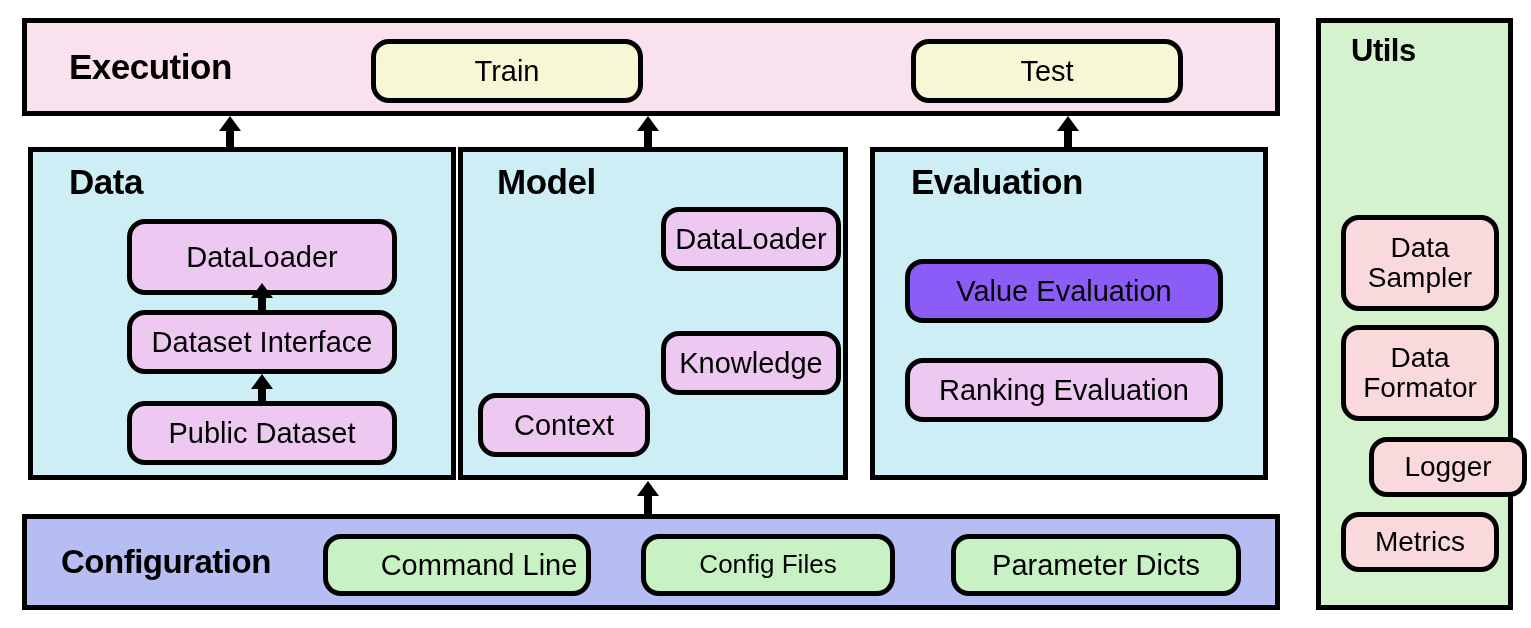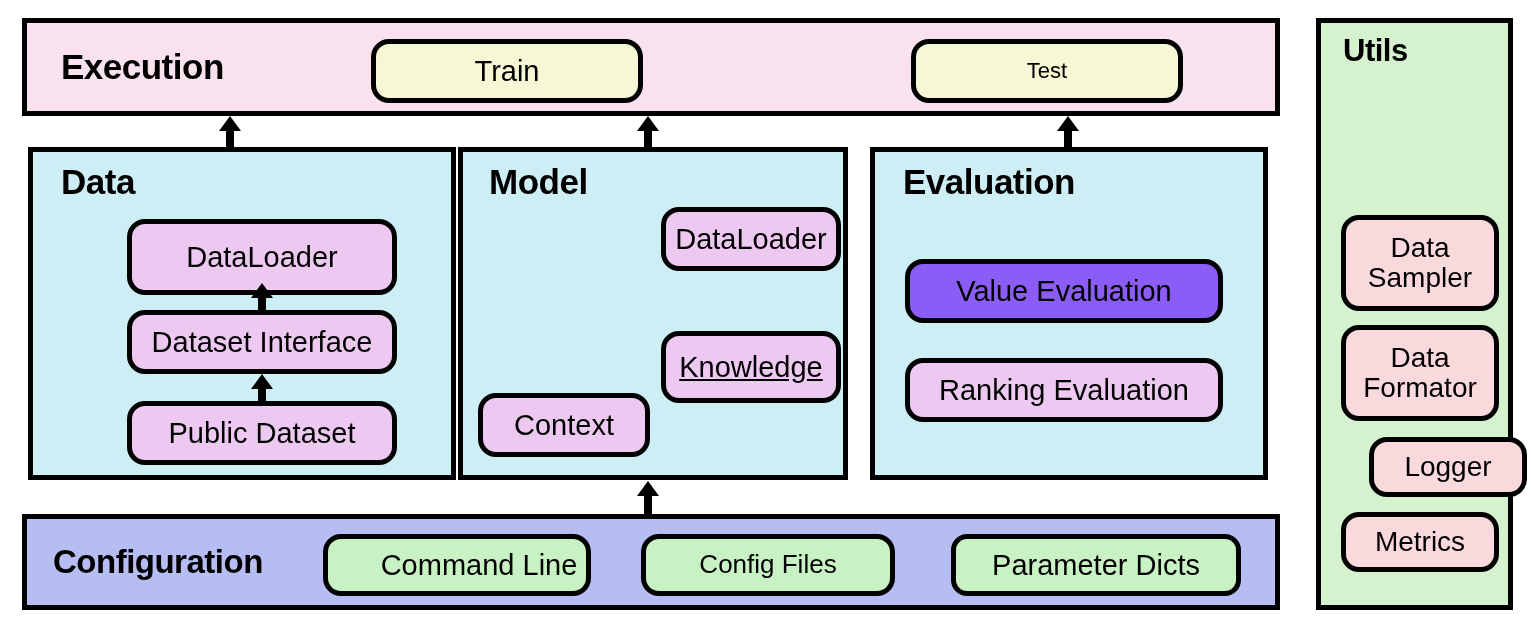--- a/index.html
+++ b/index.html
@@ -25,20 +25,21 @@
     box-sizing: border-box;
     border: 5px solid #000000;
     background: #cdeef5;
   }
   .panel-title {
     position: absolute;
     font-weight: bold;
     color: #000000;
     white-space: nowrap;
     letter-spacing: -0.5px;
+    margin-left: 8px;
   }
 
   
   .node {
     position: absolute;
     box-sizing: border-box;
     border: 5px solid #000000;
     border-radius: 18px;
     display: flex;
     align-items: center;
@@ -77,21 +78,21 @@
 
 <div id="canvas">
 
   <div class="panel" style="left:22px; top:18px; width:1258px; height:98px; background:#f9e2ee;">
     <div class="panel-title" style="left:34px; top:50%; transform:translateY(-50%); font-size:35px;">Execution</div>
 
     <div class="node" style="left:344px; top:16px; width:272px; height:64px; background:#f6f7d4; font-size:29px;">
       <span>Train</span>
     </div>
 
-    <div class="node" style="left:884px; top:16px; width:272px; height:64px; background:#f6f7d4; font-size:22px;">
+    <div class="node" style="left:884px; top:16px; width:272px; height:64px; background:#f6f7d4; font-size:29px;">
       <span>Test</span>
     </div>
   </div>
 
   <div class="arrow" style="left:219px; top:116px; width:22px; height:31px;">
     <div class="shaft" style="width:8px; height:24px;"></div>
     <div class="head"></div>
   </div>
   <div class="arrow" style="left:637px; top:116px; width:22px; height:31px;">
     <div class="shaft" style="width:8px; height:24px;"></div>
@@ -129,21 +130,21 @@
   </div>
 
   <div class="panel" style="left:458px; top:147px; width:390px; height:333px;">
     <div class="panel-title" style="left:26px; top:10px; font-size:35px;">Model</div>
 
     <div class="node" style="left:198px; top:55px; width:180px; height:64px; background:#edc9f2; font-size:29px;">
       <span>DataLoader</span>
     </div>
 
 
-    <div class="node" style="left:198px; top:179px; width:180px; height:72px; background:#edc9f2; font-size:29px;text-decoration:underline;">
+    <div class="node" style="left:198px; top:179px; width:180px; height:64px; background:#edc9f2; font-size:29px;">
       <span>Knowledge</span>
     </div>
 
     <div class="node" style="left:15px; top:241px; width:172px; height:64px; background:#edc9f2; font-size:29px;">
       <span>Context</span>
     </div>
   </div>
 
   <div class="panel" style="left:870px; top:147px; width:398px; height:333px;">
     <div class="panel-title" style="left:28px; top:10px; font-size:35px;">Evaluation</div>
@@ -166,21 +167,21 @@
     <div class="panel-title" style="left:26px; top:50%; transform:translateY(-50%); font-size:33px;">Configuration</div>
 
     <div class="node" style="left:296px; top:15px; width:268px; height:62px; background:#c9f2c4; font-size:29px;padding-left:44px;">
       <span>Command Line</span>
     </div>
 
     <div class="node" style="left:614px; top:15px; width:254px; height:62px; background:#c9f2c4; font-size:26px;">
       <span>Config Files</span>
     </div>
 
-    <div class="node" style="left:924px; top:15px; width:290px; height:62px; background:#c9f2c4; font-size:29px;border-radius:16px;">
+    <div class="node" style="left:924px; top:15px; width:290px; height:62px; background:#c9f2c4; font-size:29px;">
       <span>Parameter Dicts</span>
     </div>
   </div>
 
   <div class="panel" style="left:1316px; top:18px; width:197px; height:592px; background:#d4f2cd;">
     <div class="panel-title" style="left:22px; top:10px; font-size:31px;">Utils</div>
 
 
     <div class="node" style="left:20px; top:192px; width:158px; height:96px; background:#f9d9dc; font-size:28px;">
       <span>Data

